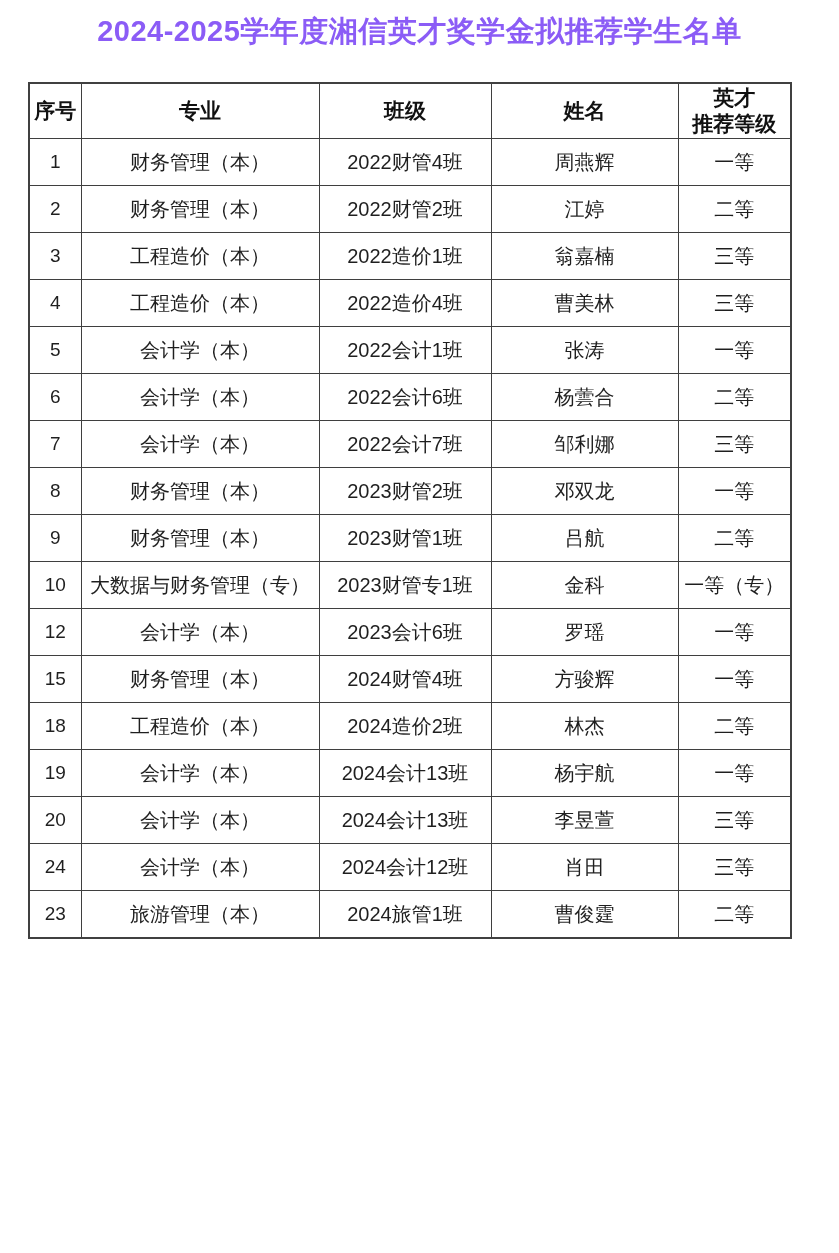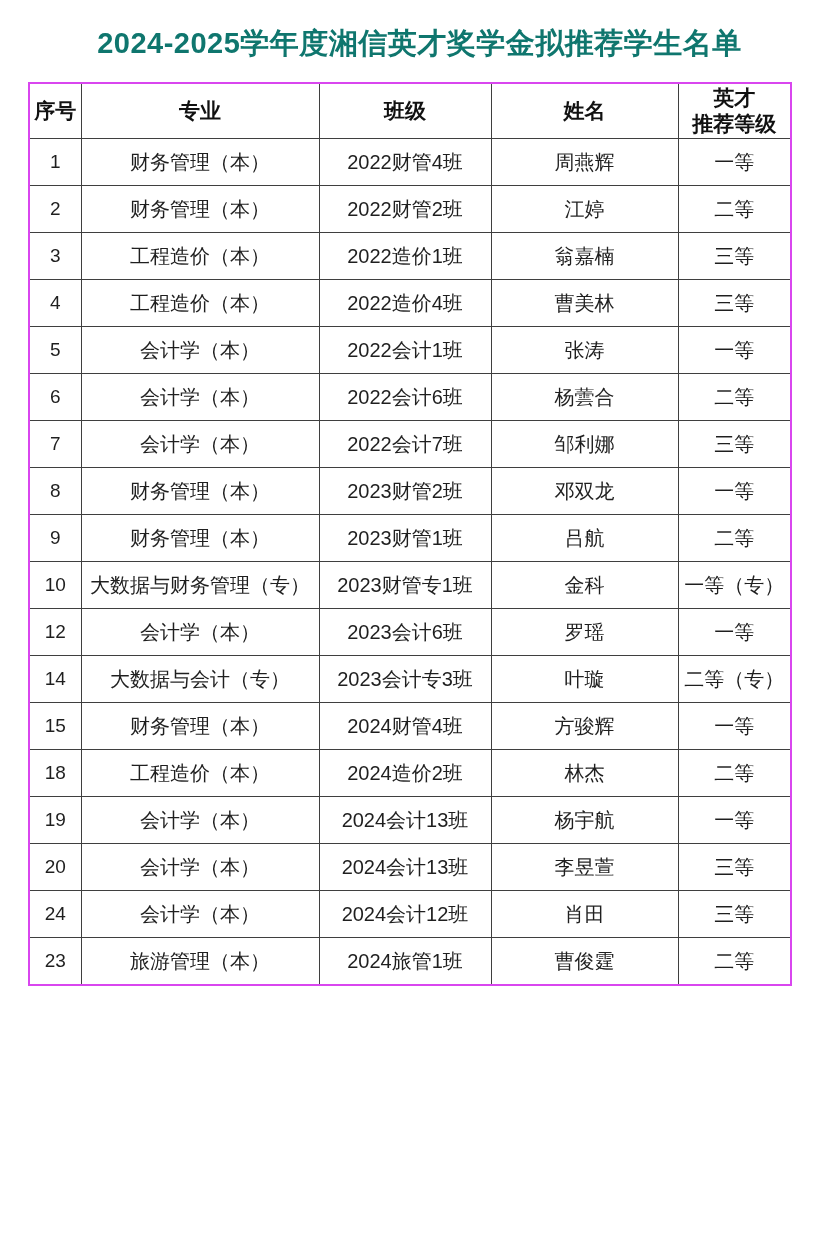--- a/index.html
+++ b/index.html
@@ -10,37 +10,37 @@
   }
   body {
     width: 839px;
     height: 1253px;
     position: relative;
     overflow: hidden;
     color: #1b1b1b;
   }
   .page-title {
     margin: 0;
-    padding-top: 24px;
+    padding-top: 12px;
     width: 100%;
     text-align: center;
     font-size: 29px;
     font-weight: 700;
     letter-spacing: 0.5px;
-    color: #0f766e;
+    color: #8b5cf6;
   }
   .roster-table {
     position: absolute;
     left: 28px;
     top: 82px;
     width: 762px;
     border-collapse: collapse;
     table-layout: fixed;
     background: #ffffff;
-    border: 2px solid #d946ef;
+    border: 2px solid #404040;
   }
   .roster-table th,
   .roster-table td {
     border: 1.5px solid #3f3f3f;
     text-align: center;
     vertical-align: middle;
     padding: 0 2px;
     overflow: hidden;
   }
   .roster-table th {
@@ -172,27 +172,20 @@
 
   <tr>
     <td class="cell-no">12</td>
     <td>会计学（本）</td>
     <td>2023会计6班</td>
     <td>罗瑶</td>
     <td>一等</td>
   </tr>
 
 
-  <tr>
-    <td class="cell-no">14</td>
-    <td>大数据与会计（专）</td>
-    <td>2023会计专3班</td>
-    <td>叶璇</td>
-    <td>二等（专）</td>
-  </tr>
 
   <tr>
     <td class="cell-no">15</td>
     <td>财务管理（本）</td>
     <td>2024财管4班</td>
     <td>方骏辉</td>
     <td>一等</td>
   </tr>
 
 

